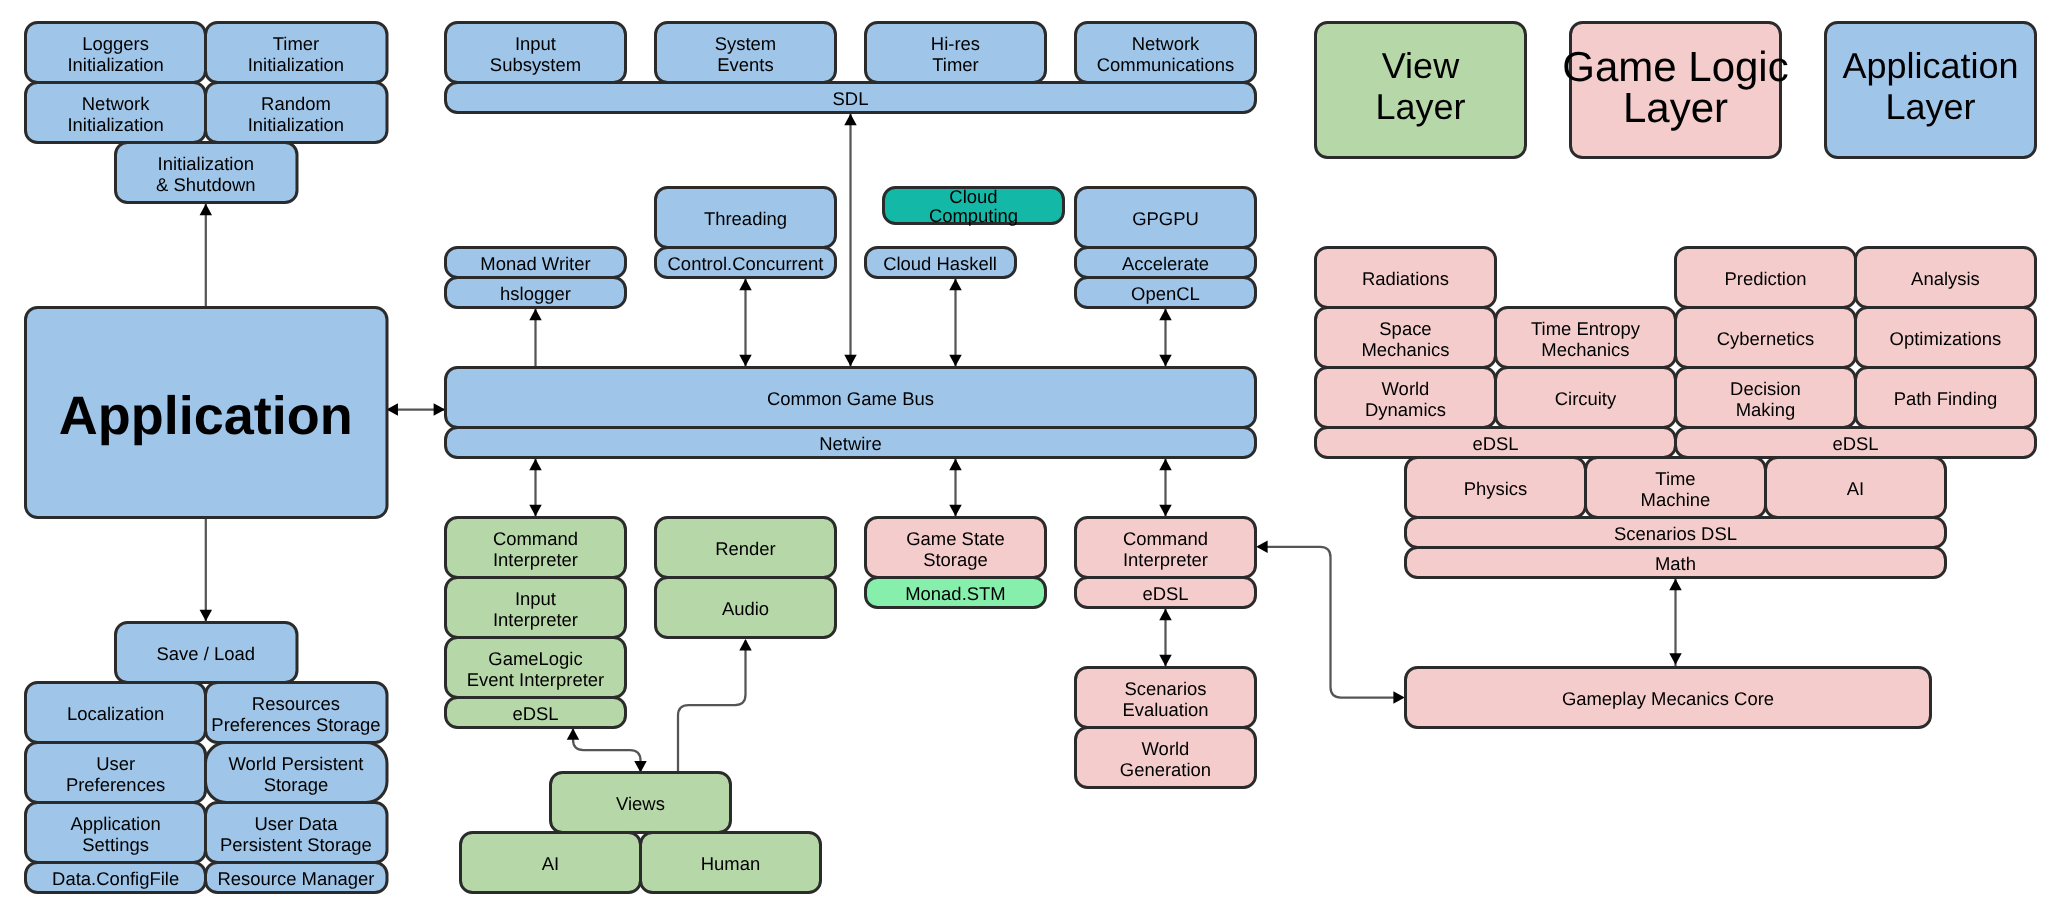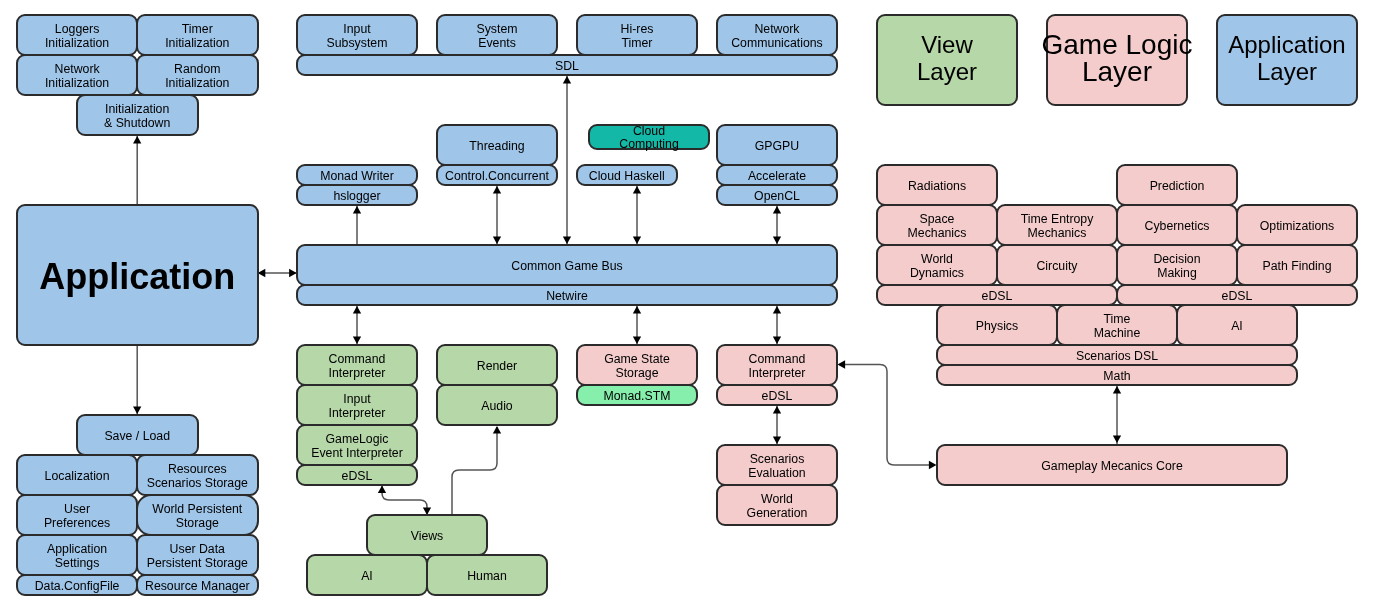--- a/index.html
+++ b/index.html
@@ -102,21 +102,21 @@
   <div class="node" style="left: 15.7px; top: 53.7px; width: 122.8px; height: 42.6px; background: rgb(159, 197, 232);"><span>Network
 Initialization</span></div>
   <div class="node" style="left: 135.9px; top: 53.7px; width: 122.8px; height: 42.6px; background: rgb(159, 197, 232);"><span>Random
 Initialization</span></div>
   <div class="node" style="left: 75.8px; top: 93.7px; width: 122.8px; height: 42.6px; background: rgb(159, 197, 232);"><span>Initialization
 &amp; Shutdown</span></div>
   <div class="node" style="left: 15.7px; top: 203.7px; width: 243px; height: 142.6px; background: rgb(159, 197, 232); font-size: 36px; line-height: 39.6px; font-weight: bold;"><span>Application</span></div>
   <div class="node" style="left: 75.8px; top: 413.7px; width: 122.8px; height: 42.6px; background: rgb(159, 197, 232);"><span>Save / Load</span></div>
   <div class="node" style="left: 15.7px; top: 453.7px; width: 122.8px; height: 42.6px; background: rgb(159, 197, 232);"><span>Localization</span></div>
   <div class="node" style="left: 135.9px; top: 453.7px; width: 122.8px; height: 42.6px; background: rgb(159, 197, 232);"><span>Resources
-Scenarios Storage</span></div>
+Preferences Storage</span></div>
   <div class="node" style="left: 15.7px; top: 493.7px; width: 122.8px; height: 42.6px; background: rgb(159, 197, 232);"><span>User
 Preferences</span></div>
   <div class="node" style="left: 135.9px; top: 493.7px; width: 122.8px; height: 42.6px; background: rgb(159, 197, 232); border-radius: 15px;"><span>World Persistent
 Storage</span></div>
   <div class="node" style="left: 15.7px; top: 533.7px; width: 122.8px; height: 42.6px; background: rgb(159, 197, 232);"><span>Application
 Settings</span></div>
   <div class="node" style="left: 135.9px; top: 533.7px; width: 122.8px; height: 42.6px; background: rgb(159, 197, 232);"><span>User Data
 Persistent Storage</span></div>
   <div class="node" style="left: 15.7px; top: 573.7px; width: 122.8px; height: 22.6px; background: rgb(159, 197, 232);"><span>Data.ConfigFile</span></div>
   <div class="node" style="left: 135.9px; top: 573.7px; width: 122.8px; height: 22.6px; background: rgb(159, 197, 232);"><span>Resource Manager</span></div>
@@ -164,20 +164,21 @@
   <div class="node" style="left: 305.7px; top: 553.7px; width: 122.6px; height: 42.6px; background: rgb(182, 215, 168);"><span>AI</span></div>
   <div class="node" style="left: 425.7px; top: 553.7px; width: 122.6px; height: 42.6px; background: rgb(182, 215, 168);"><span>Human</span></div>
   <div class="node" style="left: 875.7px; top: 13.7px; width: 142.6px; height: 92.6px; background: rgb(182, 215, 168); font-size: 24px; line-height: 26.6px;"><span style="top: -1.2px;">View
 Layer</span></div>
   <div class="node" style="left: 1045.7px; top: 13.7px; width: 142.6px; height: 92.6px; background: rgb(244, 204, 204); font-size: 28px; line-height: 26.6px;"><span style="top: -1.2px;">Game Logic
 Layer</span></div>
   <div class="node" style="left: 1215.7px; top: 13.7px; width: 142.6px; height: 92.6px; background: rgb(159, 197, 232); font-size: 24px; line-height: 26.6px;"><span style="top: -1.2px;">Application
 Layer</span></div>
   <div class="node" style="left: 875.7px; top: 163.7px; width: 122.6px; height: 42.6px; background: rgb(244, 204, 204);"><span>Radiations</span></div>
   <div class="node" style="left: 1115.7px; top: 163.7px; width: 122.6px; height: 42.6px; background: rgb(244, 204, 204);"><span>Prediction</span></div>
+  <div class="node" style="left: 1235.7px; top: 163.7px; width: 122.6px; height: 42.6px; background: rgb(244, 204, 204);"><span>Analysis</span></div>
   <div class="node" style="left: 875.7px; top: 203.7px; width: 122.6px; height: 42.6px; background: rgb(244, 204, 204);"><span>Space
 Mechanics</span></div>
   <div class="node" style="left: 995.7px; top: 203.7px; width: 122.6px; height: 42.6px; background: rgb(244, 204, 204);"><span>Time Entropy
 Mechanics</span></div>
   <div class="node" style="left: 1115.7px; top: 203.7px; width: 122.6px; height: 42.6px; background: rgb(244, 204, 204);"><span>Cybernetics</span></div>
   <div class="node" style="left: 1235.7px; top: 203.7px; width: 122.6px; height: 42.6px; background: rgb(244, 204, 204);"><span>Optimizations</span></div>
   <div class="node" style="left: 875.7px; top: 243.7px; width: 122.6px; height: 42.6px; background: rgb(244, 204, 204);"><span>World
 Dynamics</span></div>
   <div class="node" style="left: 995.7px; top: 243.7px; width: 122.6px; height: 42px; background: rgb(244, 204, 204);"><span>Circuity</span></div>
   <div class="node" style="left: 1115.7px; top: 243.7px; width: 122.6px; height: 42.6px; background: rgb(244, 204, 204);"><span>Decision

